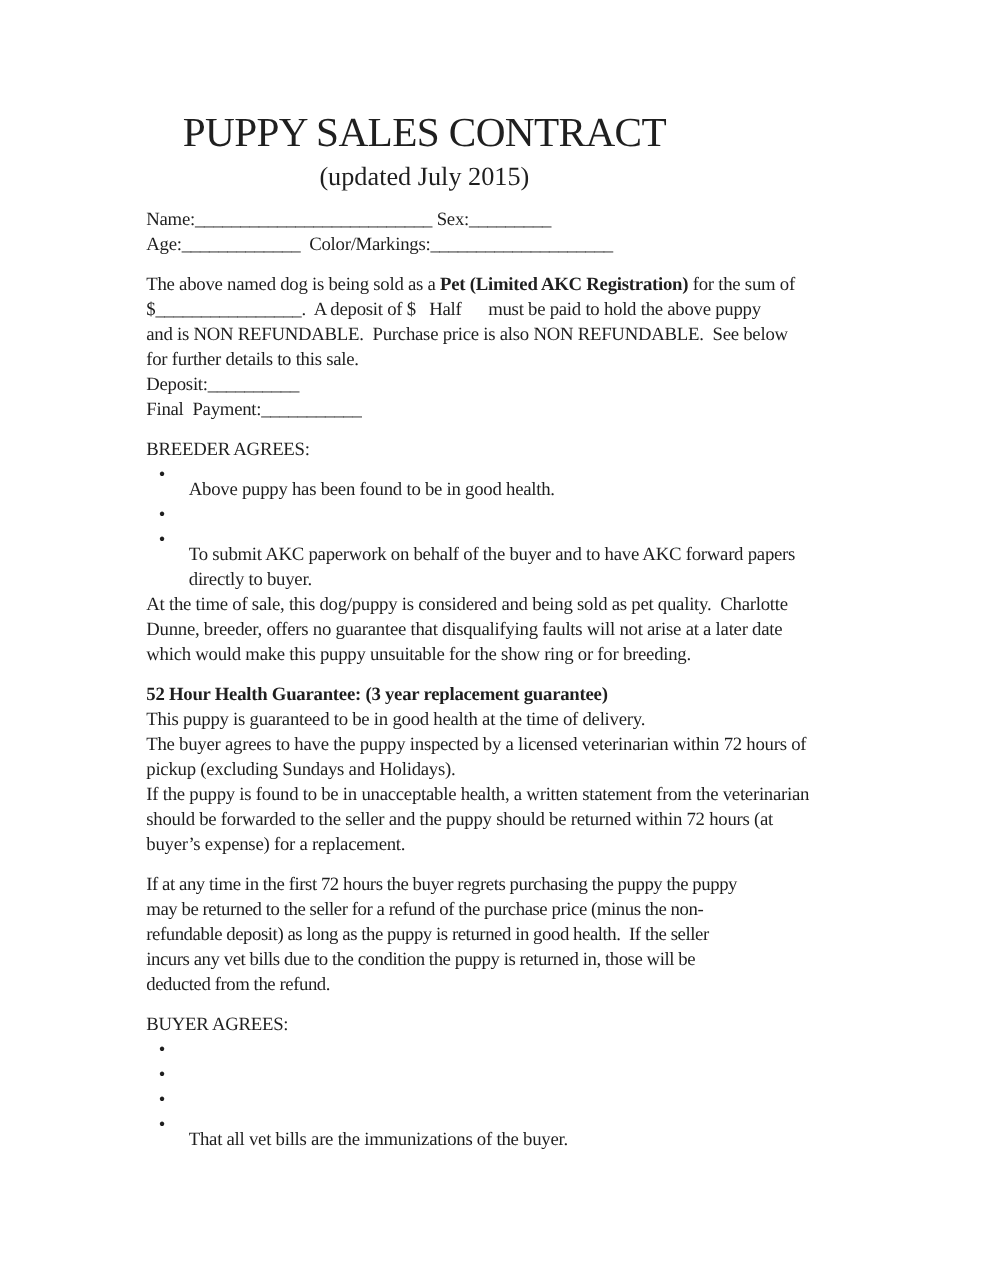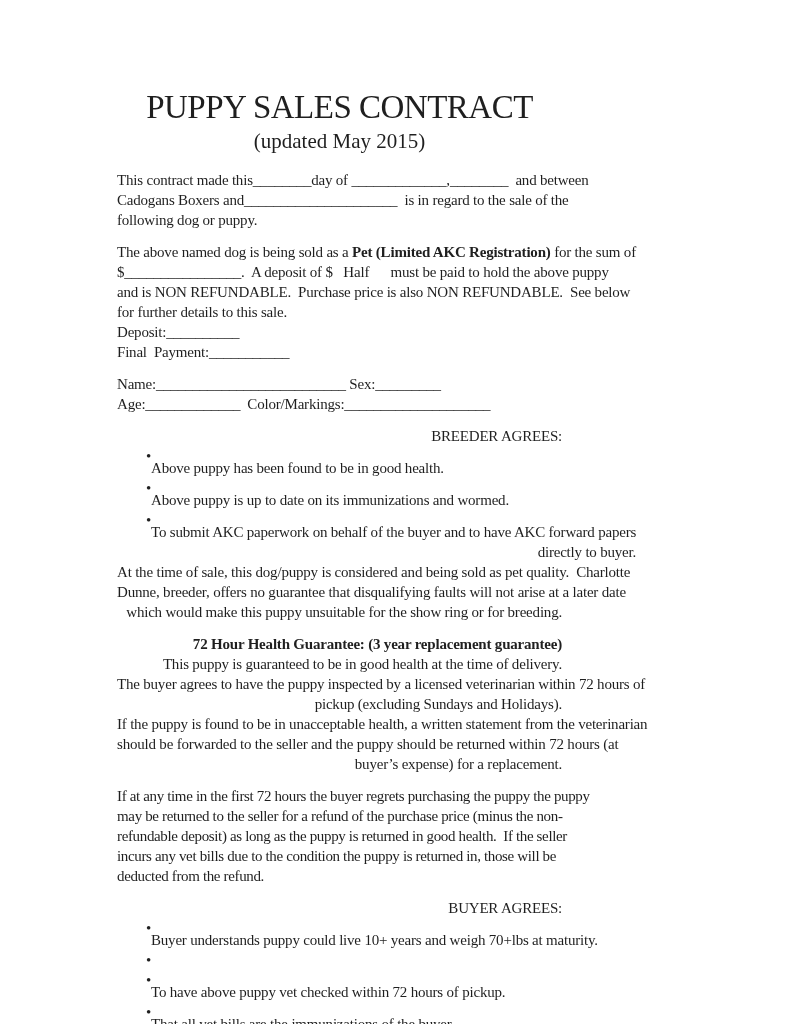--- a/index.html
+++ b/index.html
@@ -45,21 +45,20 @@
     white-space: pre;
   }
   .block.first {
     margin-top: 16px;
   }
   .tight {
     margin: 0;
   }
   .section {
     margin-top: 12px;
-    text-align: right;
   }
   .b {
     font-weight: 700;
   }
   .bold-para {
     font-weight: 400;
     letter-spacing: -0.35px;
   }
   .bullet {
     display: flex;
@@ -76,84 +75,78 @@
     white-space: pre;
     margin-top: 12px;
   }
 </style>
 </head>
 <body>
 
 <div class="page">
 
   <h1 class="doc-title">PUPPY SALES CONTRACT</h1>
-  <div class="doc-subtitle">(updated May 2015)</div>
+  <div class="doc-subtitle">(updated July 2015)</div>
 
-  <p class="block first">This contract made this________day of _____________,________  and between
-Cadogans Boxers and_____________________  is in regard to the sale of the
-following dog or puppy.</p>
+
+  <p class="block">Name:__________________________ Sex:_________
+Age:_____________  Color/Markings:____________________</p>
 
   <p class="block"><span>The above named dog is being sold as a </span><span class="b">Pet (Limited AKC Registration)</span><span> for the sum of
 $________________.  A deposit of $   Half      must be paid to hold the above puppy
 and is NON REFUNDABLE.  Purchase price is also NON REFUNDABLE.  See below
 for further details to this sale.
 Deposit:__________
 Final  Payment:___________</span></p>
-
-  <p class="block">Name:__________________________ Sex:_________
-Age:_____________  Color/Markings:____________________</p>
 
   <div class="section">
     <p class="block tight">BREEDER AGREES:</p>
     <div class="bullet">
         <span class="dot">•</span>
         <span class="btxt">Above puppy has been found to be in good health.</span>
       </div>
     <div class="bullet">
         <span class="dot">•</span>
-        <span class="btxt">Above puppy is up to date on its immunizations and wormed.</span>
       </div>
     <div class="bullet">
         <span class="dot">•</span>
         <span class="btxt">To submit AKC paperwork on behalf of the buyer and to have AKC forward papers
 directly to buyer.</span>
       </div>
     <p class="block tight">At the time of sale, this dog/puppy is considered and being sold as pet quality.  Charlotte
 Dunne, breeder, offers no guarantee that disqualifying faults will not arise at a later date
 which would make this puppy unsuitable for the show ring or for breeding.</p>
   </div>
 
   <div class="section">
-    <p class="block tight b">72 Hour Health Guarantee: (3 year replacement guarantee)</p>
+    <p class="block tight b">52 Hour Health Guarantee: (3 year replacement guarantee)</p>
     <p class="block tight">This puppy is guaranteed to be in good health at the time of delivery.
 The buyer agrees to have the puppy inspected by a licensed veterinarian within 72 hours of
 pickup (excluding Sundays and Holidays).
 If the puppy is found to be in unacceptable health, a written statement from the veterinarian
 should be forwarded to the seller and the puppy should be returned within 72 hours (at
 buyer’s expense) for a replacement.</p>
   </div>
 
   <p class="block bold-para">If at any time in the first 72 hours the buyer regrets purchasing the puppy the puppy
 may be returned to the seller for a refund of the purchase price (minus the non-
 refundable deposit) as long as the puppy is returned in good health.  If the seller
 incurs any vet bills due to the condition the puppy is returned in, those will be
 deducted from the refund.</p>
 
   <div class="section">
     <p class="block tight">BUYER AGREES:</p>
     <div class="bullet">
         <span class="dot">•</span>
-        <span class="btxt">Buyer understands puppy could live 10+ years and weigh 70+lbs at maturity.</span>
       </div>
     <div class="bullet">
         <span class="dot">•</span>
       </div>
     <div class="bullet">
         <span class="dot">•</span>
-        <span class="btxt">To have above puppy vet checked within 72 hours of pickup.</span>
       </div>
     <div class="bullet">
         <span class="dot">•</span>
         <span class="btxt">That all vet bills are the immunizations of the buyer.</span>
       </div>
   </div>
 
 </div>
 
 </body></html>

